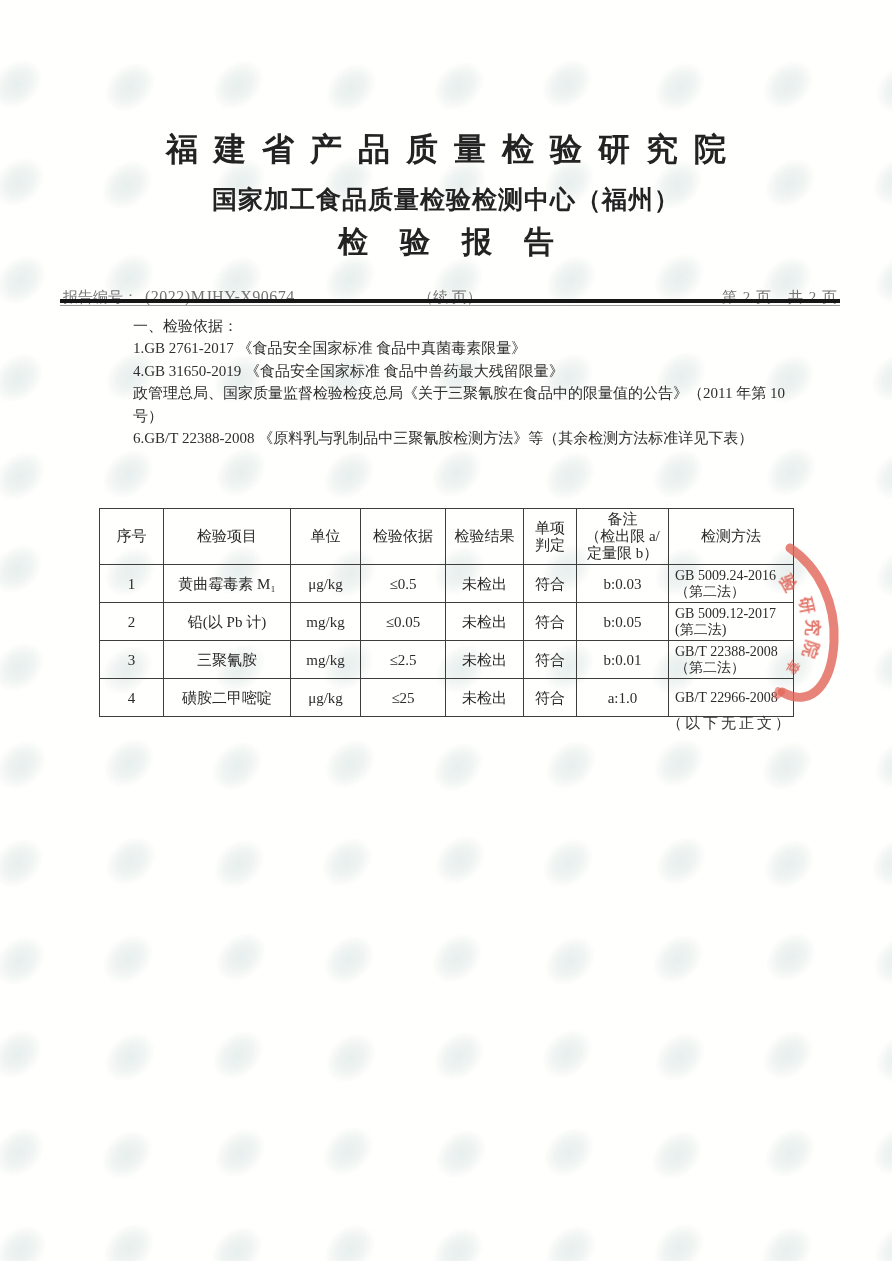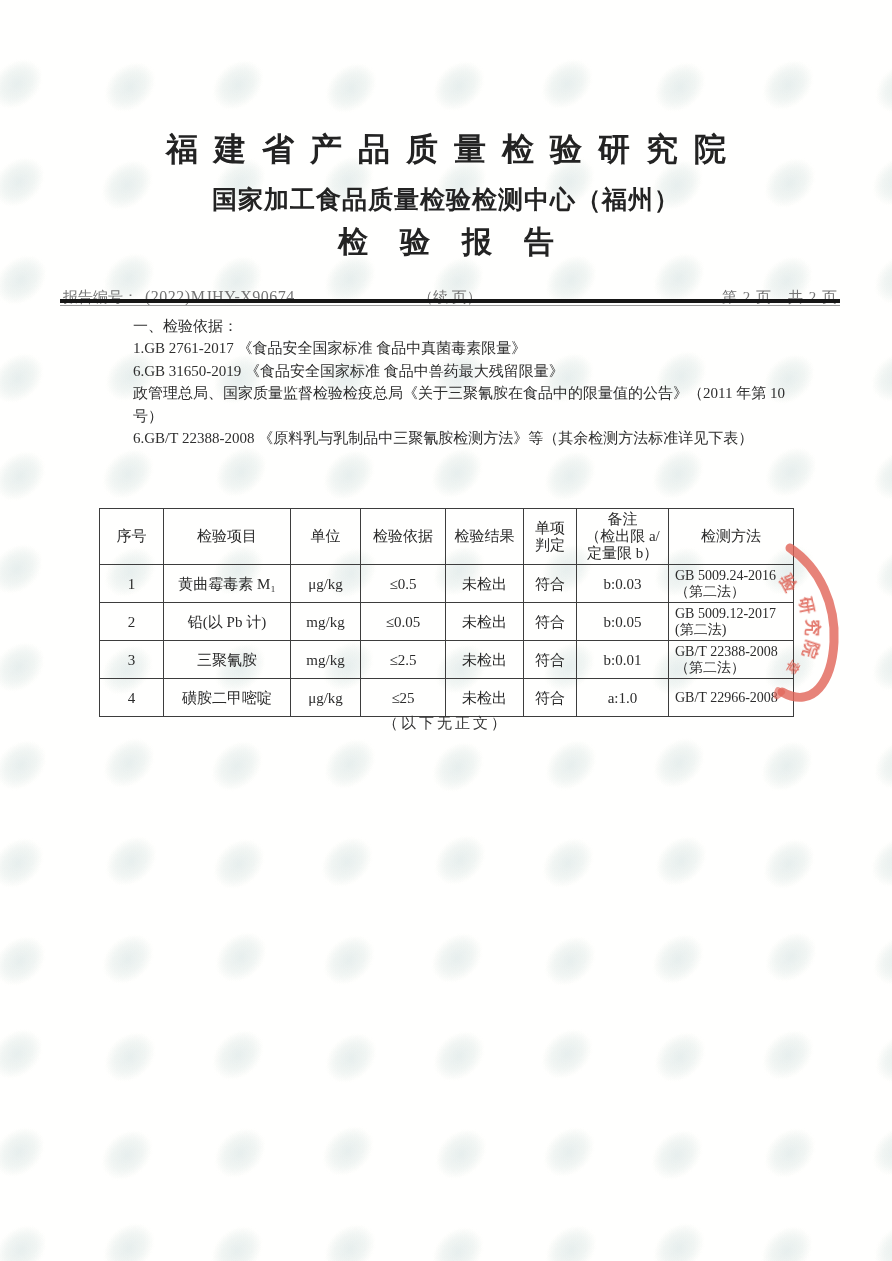--- a/index.html
+++ b/index.html
@@ -60,21 +60,21 @@
   }
   table.results th, table.results td {
     border: 1.4px solid #3d3d3d;
     text-align: center; vertical-align: middle;
     padding: 2px 3px; white-space: pre-line; line-height: 18px;
   }
   table.results th { font-weight: normal; height: 56px; line-height: 17px; }
   table.results td { height: 38px; }
   table.results td.col-method { text-align: left; font-size: 14px; line-height: 16px; padding-left: 6px; }
   
-  .footnote { position: absolute; top: 714px; left: 99px; width: 694px; text-align: center; font-size: 15px; letter-spacing: 3px; color: #333; }
+  .footnote { position: absolute; top: 714px; left: 99px; width: 694px; text-align: right; font-size: 15px; letter-spacing: 3px; color: #333; }
   
   .seal { position: absolute; left: 738px; top: 520px; width: 154px; height: 250px; pointer-events: none; }
   .seal-char {
     position: absolute; color: rgba(222,96,84,0.85);
     font-size: 17px; font-weight: bold;
     filter: blur(0.4px);
   }
 </style>
 </head>
 <body>
@@ -211,21 +211,21 @@
     <span class="continued">（续 页）</span>
     <span class="pageind">第 2 页　共 2 页</span>
   </div>
   <div class="hrule"></div>
   <div class="hrule-shadow"></div>
 
   <div class="basis">
     <div>一、检验依据：</div>
     <div id="basis-lines">
         <div>1.GB 2761-2017 《食品安全国家标准 食品中真菌毒素限量》</div>
-        <div>6.GB 31650-2019 《食品安全国家标准 食品中兽药最大残留限量》</div>
+        <div>4.GB 31650-2019 《食品安全国家标准 食品中兽药最大残留限量》</div>
         <div>政管理总局、国家质量监督检验检疫总局《关于三聚氰胺在食品中的限量值的公告》（2011 年第 10</div>
         <div>号）</div>
         <div>6.GB/T 22388-2008 《原料乳与乳制品中三聚氰胺检测方法》等（其余检测方法标准详见下表）</div>
       </div>
   </div>
 
   <table class="results" id="results-table">
     <colgroup>
       <col style="width:64px">
         <col style="width:127px">

